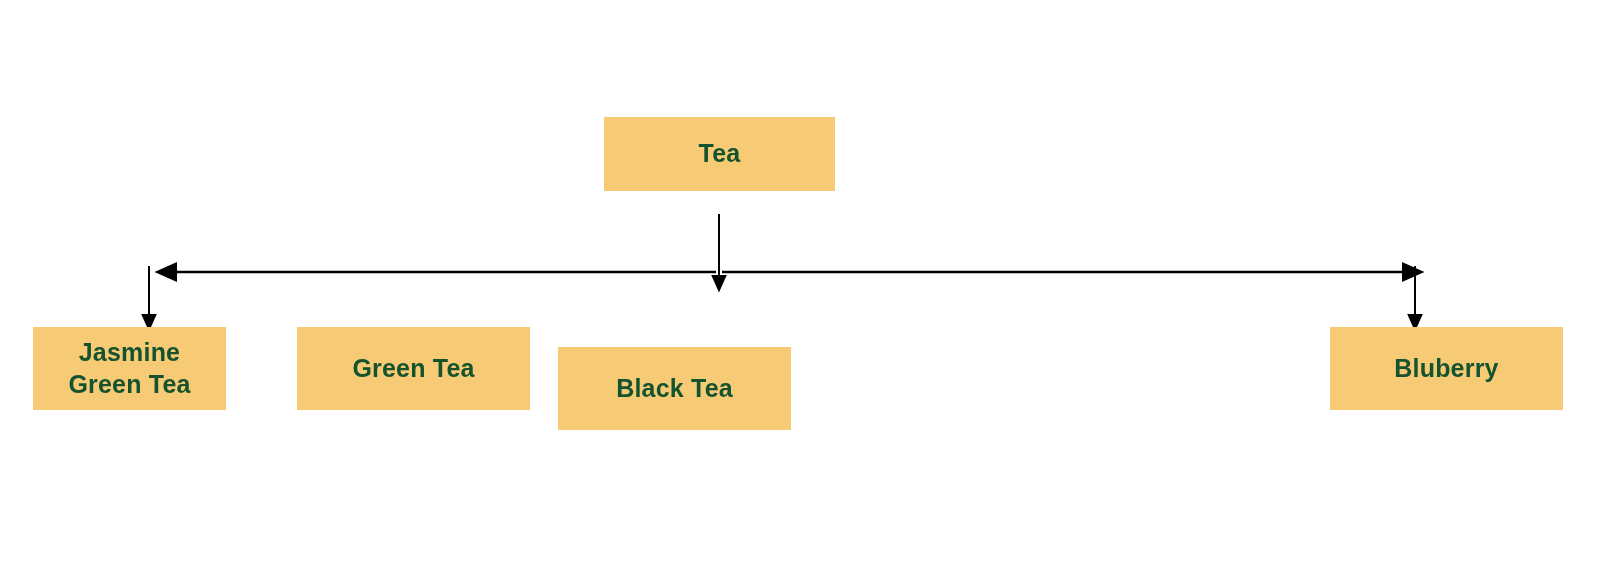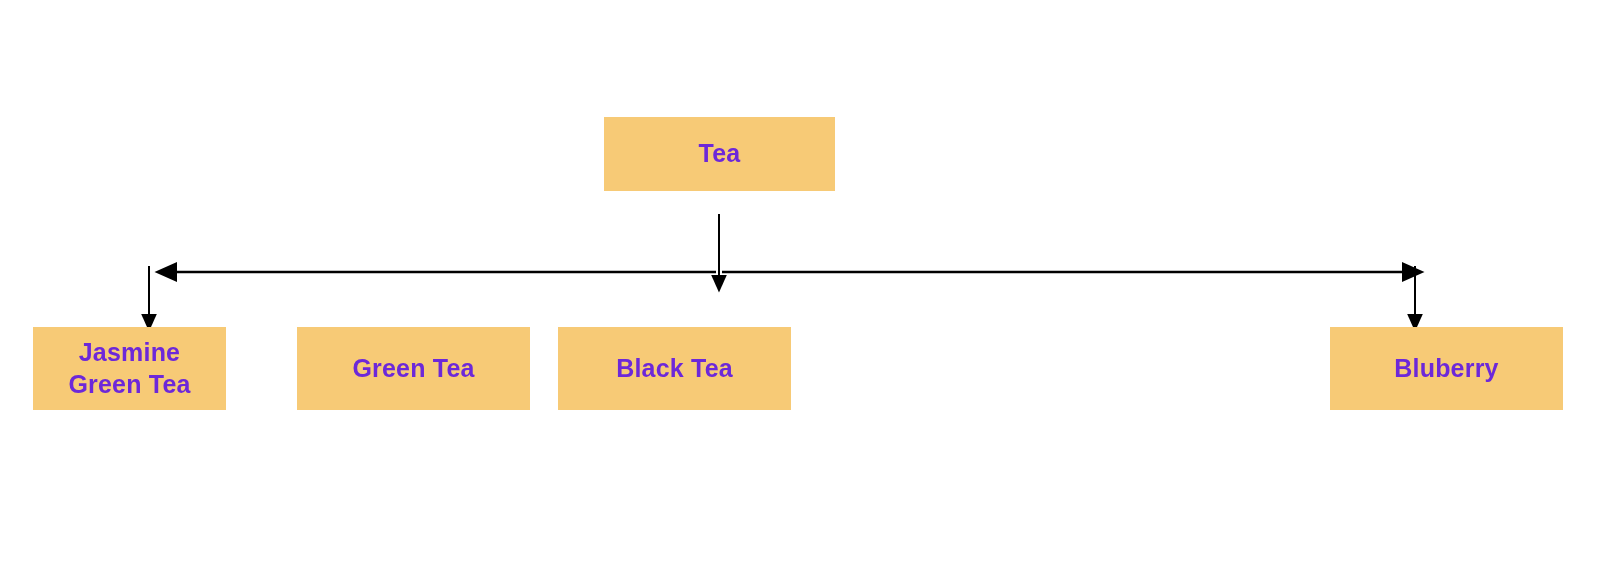--- a/index.html
+++ b/index.html
@@ -15,21 +15,21 @@
     position: relative;
     width: 1600px;
     height: 572px;
     background: #ffffff;
     overflow: hidden;
   }
   .node {
     position: absolute;
     box-sizing: border-box;
     background: #f7ca76;
-    color: #6d28d9;
+    color: #14532d;
     display: flex;
     align-items: center;
     justify-content: center;
     text-align: center;
     font-weight: bold;
     font-family: "Liberation Sans", sans-serif;
     line-height: 1.25;
     padding: 4px 23px;
     letter-spacing: 0.2px;
   }
@@ -40,21 +40,21 @@
     height: 74px;
     font-size: 25px;
   }
   .node-leaf {
     top: 327px;
     height: 83px;
     font-size: 25px;
   }
   .leaf-0 { left: 33px;   width: 193px; }
   .leaf-1 { left: 297px;  width: 233px; text-align: center; }
-  .leaf-2 { left: 558px;  width: 233px; }
+  .leaf-2 { left: 558px;  width: 233px; margin-top: 20px; }
   .leaf-3 { left: 820px;  width: 233px; }
   .leaf-4 { left: 1085px; width: 231px; }
   .leaf-5 { left: 1330px; width: 233px; }
   #connectors {
     position: absolute;
     left: 0;
     top: 0;
     width: 1600px;
     height: 572px;
     pointer-events: none;

